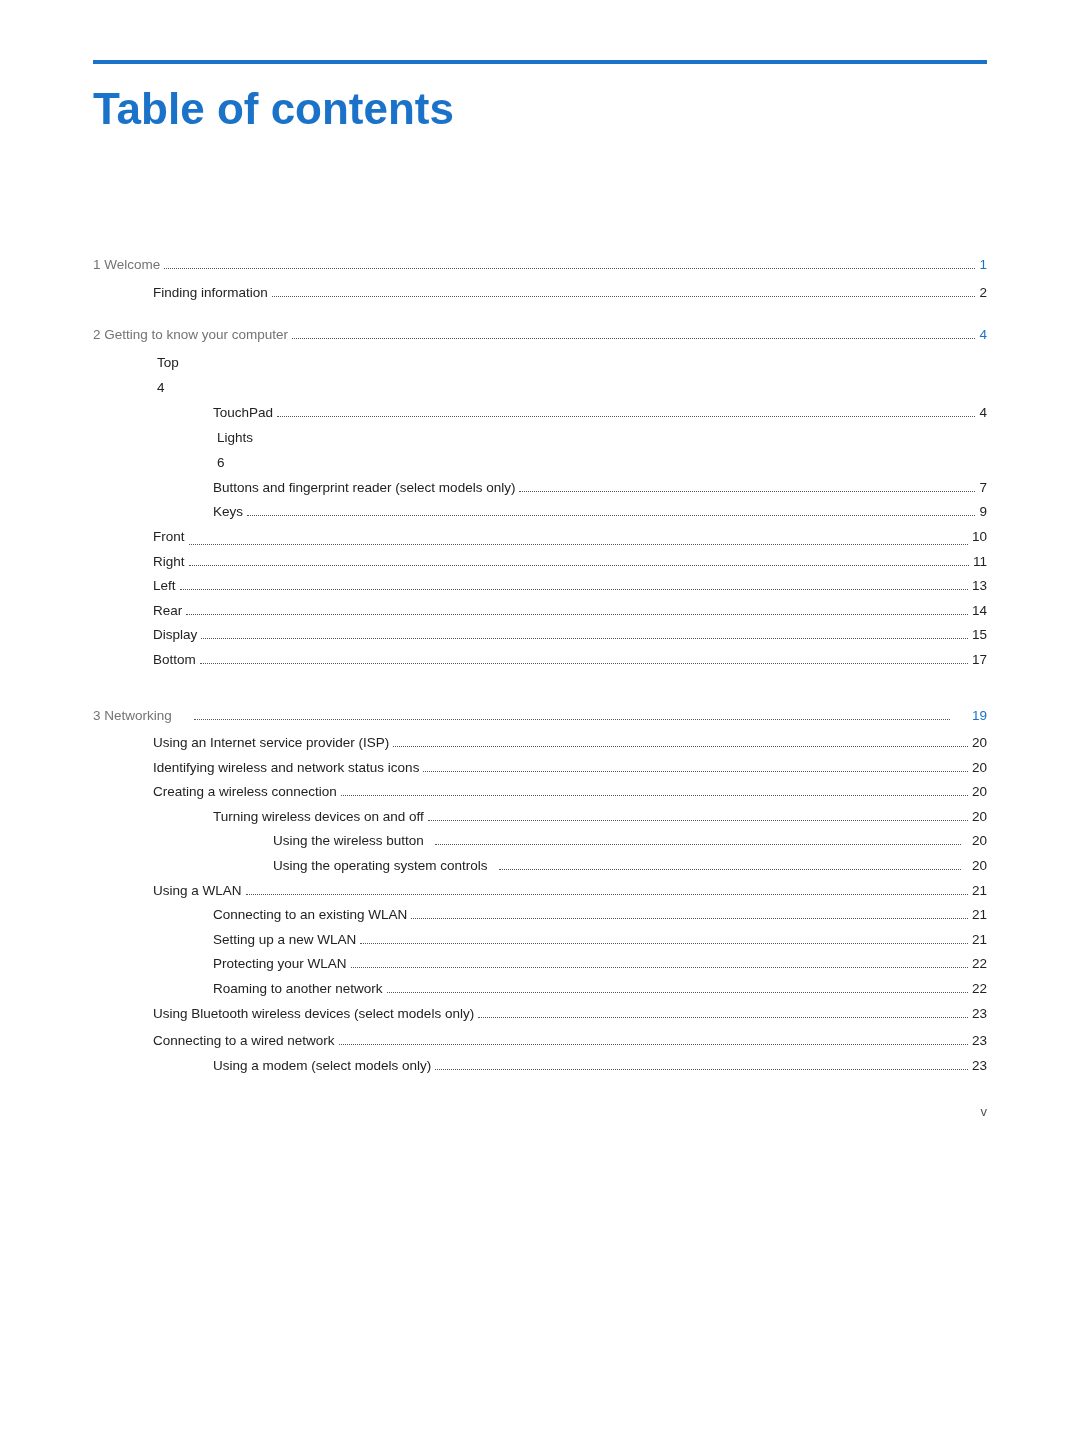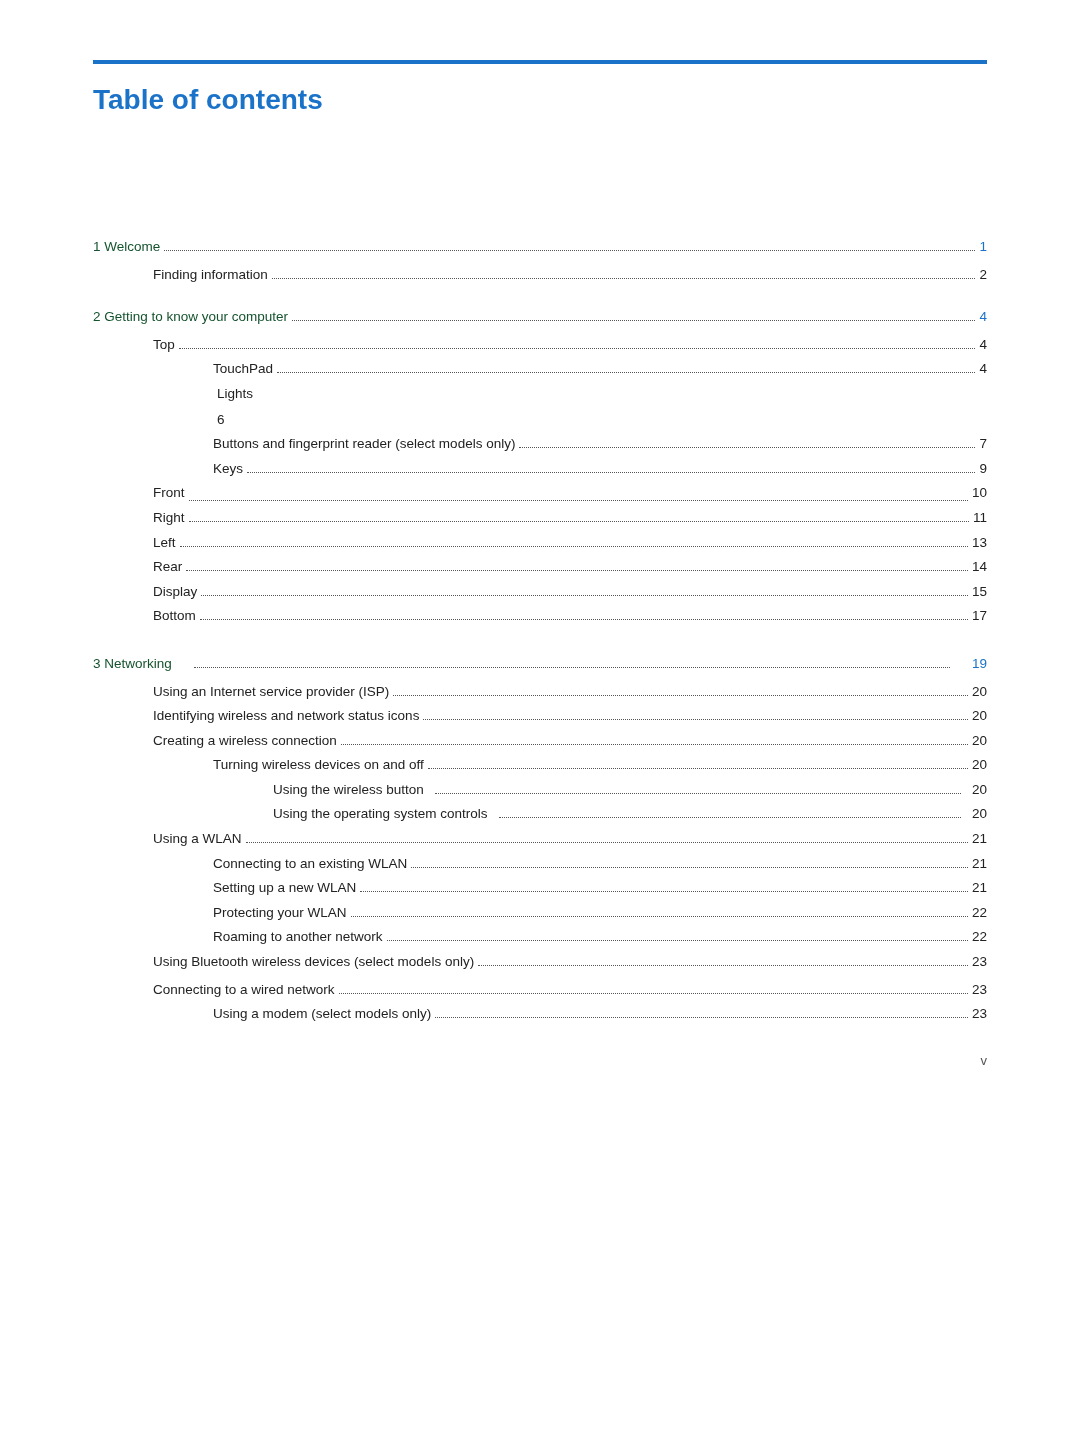--- a/index.html
+++ b/index.html
@@ -23,21 +23,21 @@
       position: relative;
     }
 
     .top-border {
       height: 4px;
       background: #1a73c8;
       margin-bottom: 20px;
     }
 
     .page-title {
-      font-size: 28px;
+      font-size: 44px;
       font-weight: bold;
       color: #1a73c8;
       margin-bottom: 120px;
       margin-top: 10px;
     }
 
     .toc-entry {
       display: flex;
       align-items: baseline;
       margin-bottom: 4px;
@@ -57,21 +57,21 @@
       margin-bottom: 3px;
     }
 
     .toc-entry .page-num {
       white-space: nowrap;
       flex-shrink: 0;
     }
 
     .chapter-entry .entry-text {
       font-weight: normal;
-      color: #14532d;
+      color: #737373;
     }
 
     .chapter-entry .page-num {
       color: #1a73c8;
     }
 
     
     .indent-0 { padding-left: 0px; }
     .indent-1 { padding-left: 60px; }
     .indent-2 { padding-left: 120px; }
@@ -102,21 +102,21 @@
         <span class="entry-text">Finding information</span>
         <span class="dots"></span>
         <span class="page-num">2</span>
       </div>
       <div style="height: 18px;"></div>
       <div class="toc-entry indent-0 chapter-entry" style="margin-bottom: 6px;">
         <span class="entry-text">2  Getting to know your computer</span>
         <span class="dots"></span>
         <span class="page-num">4</span>
       </div>
-      <div class="toc-entry indent-1" style="margin-bottom: 3px;">
+      <div class="toc-entry indent-1" style="margin-bottom: 3px; flex-direction: column;">
         <span class="entry-text">Top</span>
         <span class="dots"></span>
         <span class="page-num">4</span>
       </div>
       <div class="toc-entry indent-2" style="margin-bottom: 3px;">
         <span class="entry-text">TouchPad</span>
         <span class="dots"></span>
         <span class="page-num">4</span>
       </div>
       <div class="toc-entry indent-2" style="margin-bottom: 3px; flex-direction: column;">
@@ -152,21 +152,21 @@
       <div class="toc-entry indent-1" style="margin-bottom: 3px;">
         <span class="entry-text">Rear</span>
         <span class="dots"></span>
         <span class="page-num">14</span>
       </div>
       <div class="toc-entry indent-1" style="margin-bottom: 3px;">
         <span class="entry-text">Display</span>
         <span class="dots"></span>
         <span class="page-num">15</span>
       </div>
-      <div class="toc-entry indent-1" style="margin-bottom: 8px;">
+      <div class="toc-entry indent-1" style="margin-bottom: 16px;">
         <span class="entry-text">Bottom</span>
         <span class="dots"></span>
         <span class="page-num">17</span>
       </div>
       <div style="height: 18px;"></div>
       <div class="toc-entry indent-0 chapter-entry" style="margin-bottom: 6px; gap: 18px;">
         <span class="entry-text">3  Networking</span>
         <span class="dots"></span>
         <span class="page-num">19</span>
       </div>

